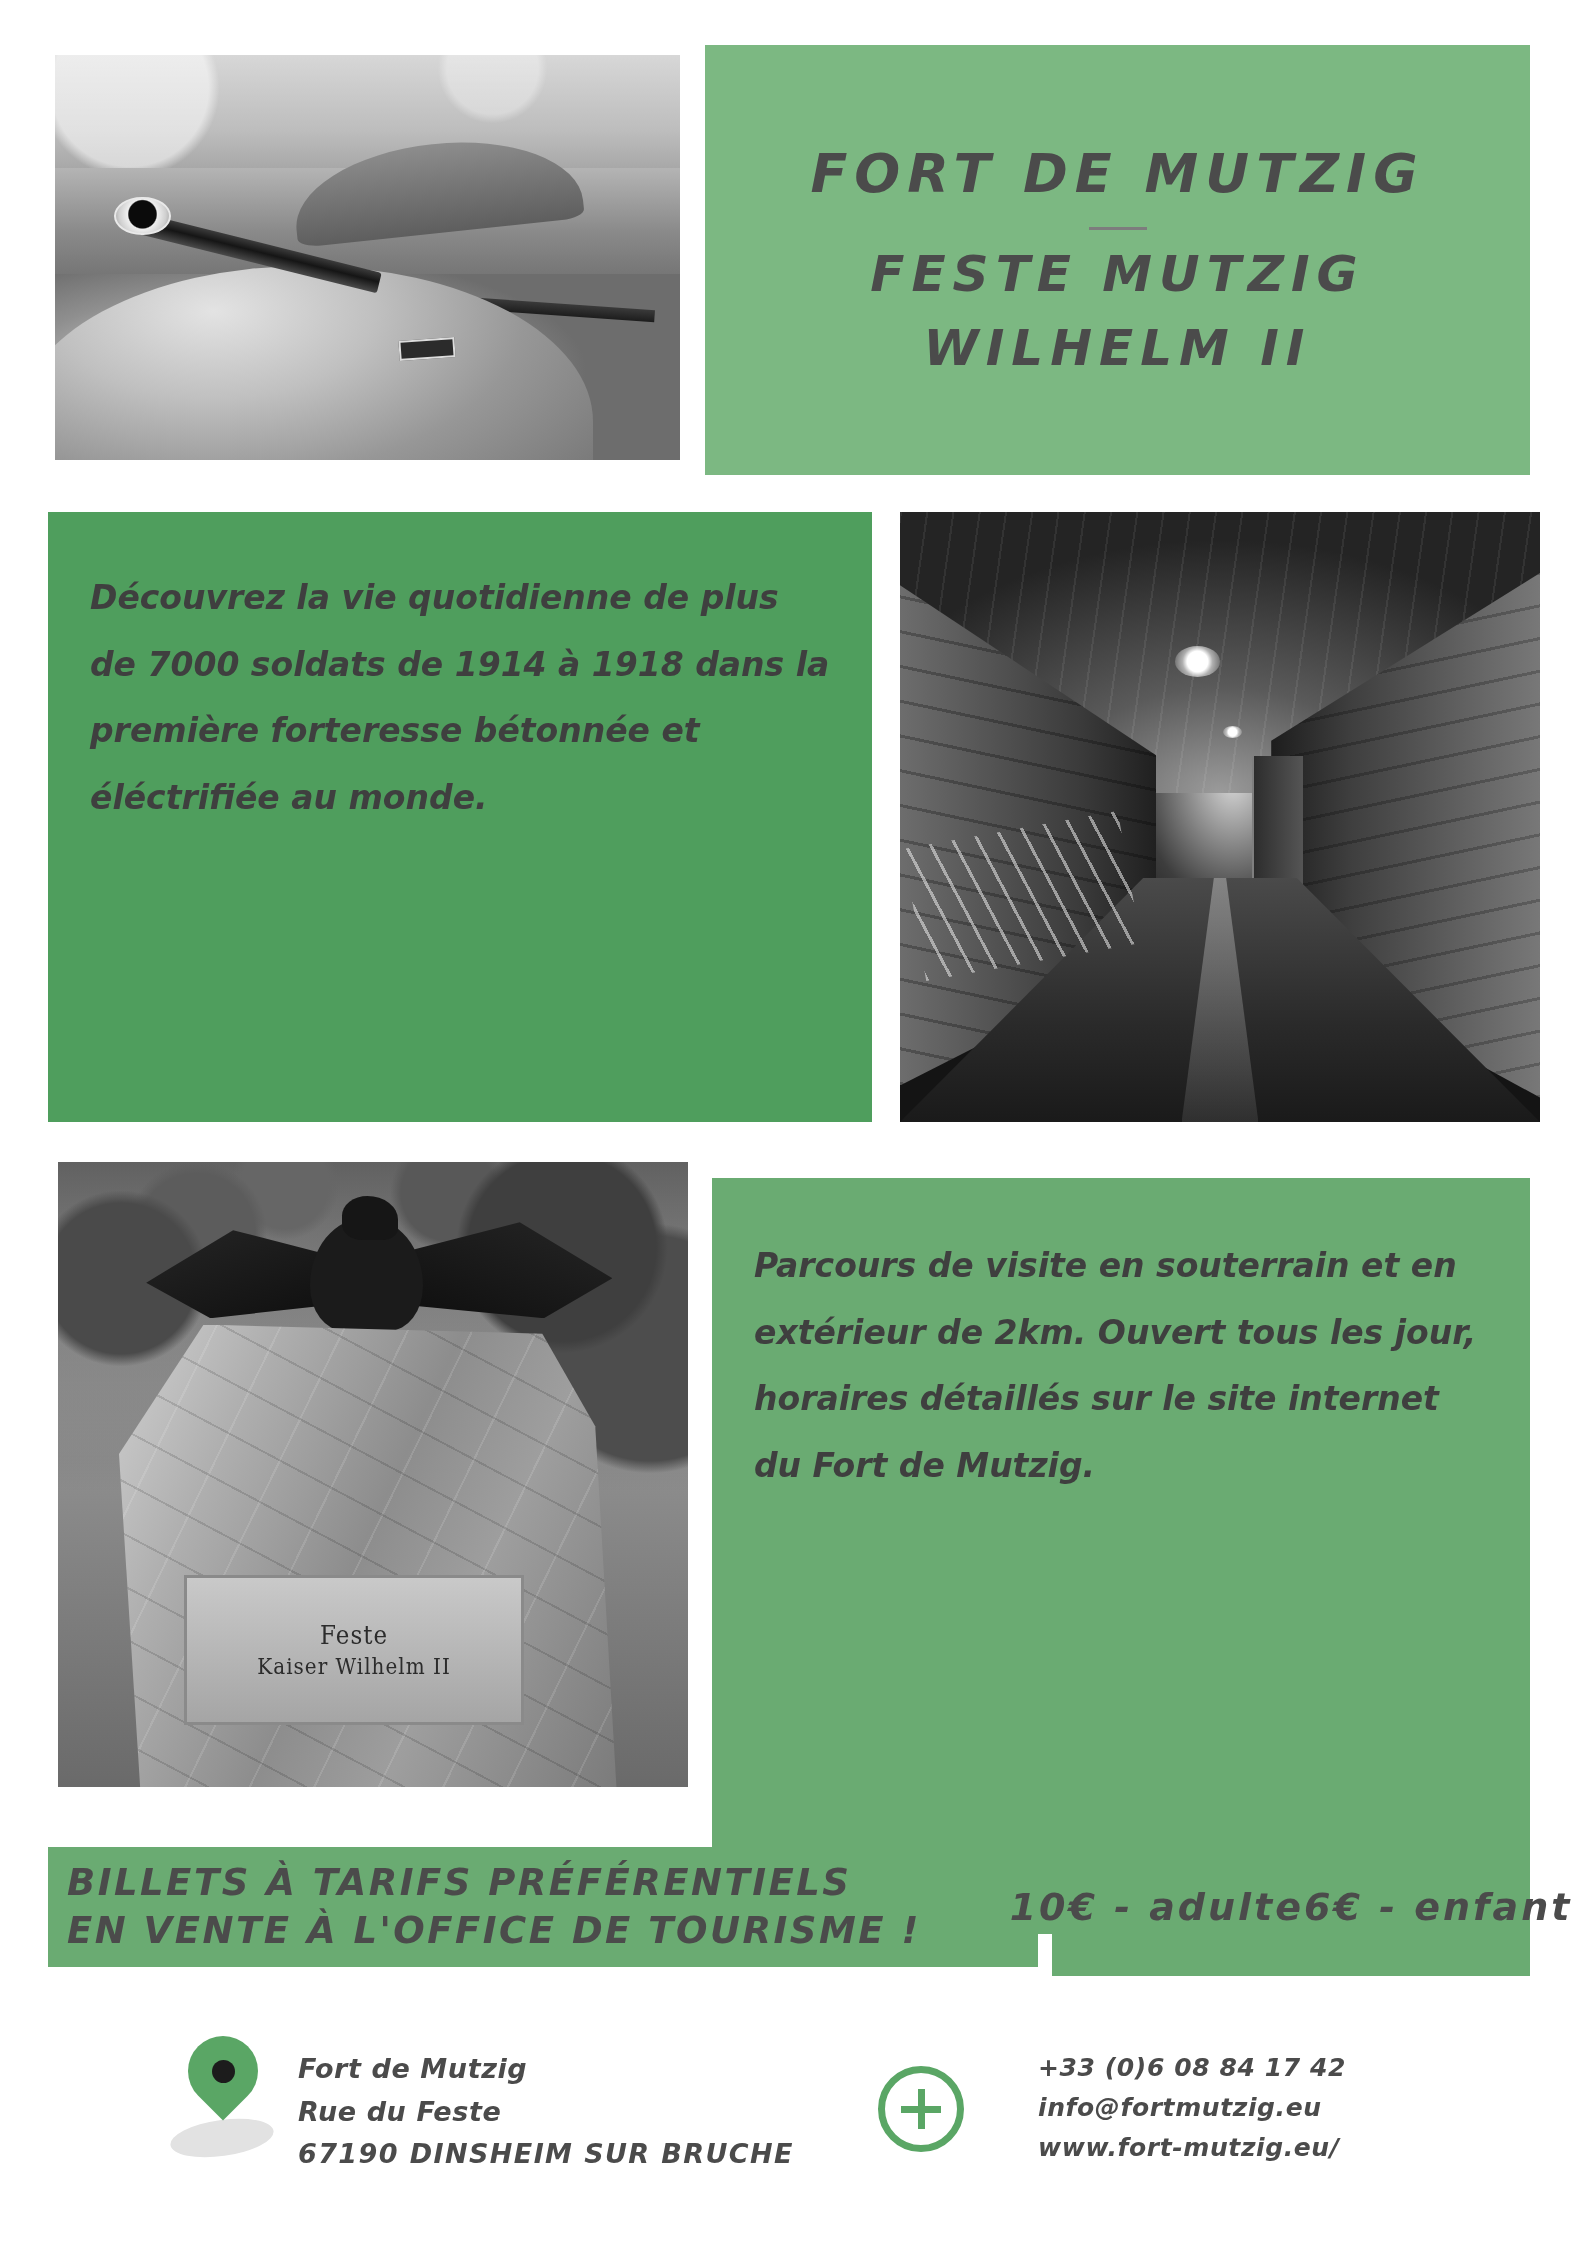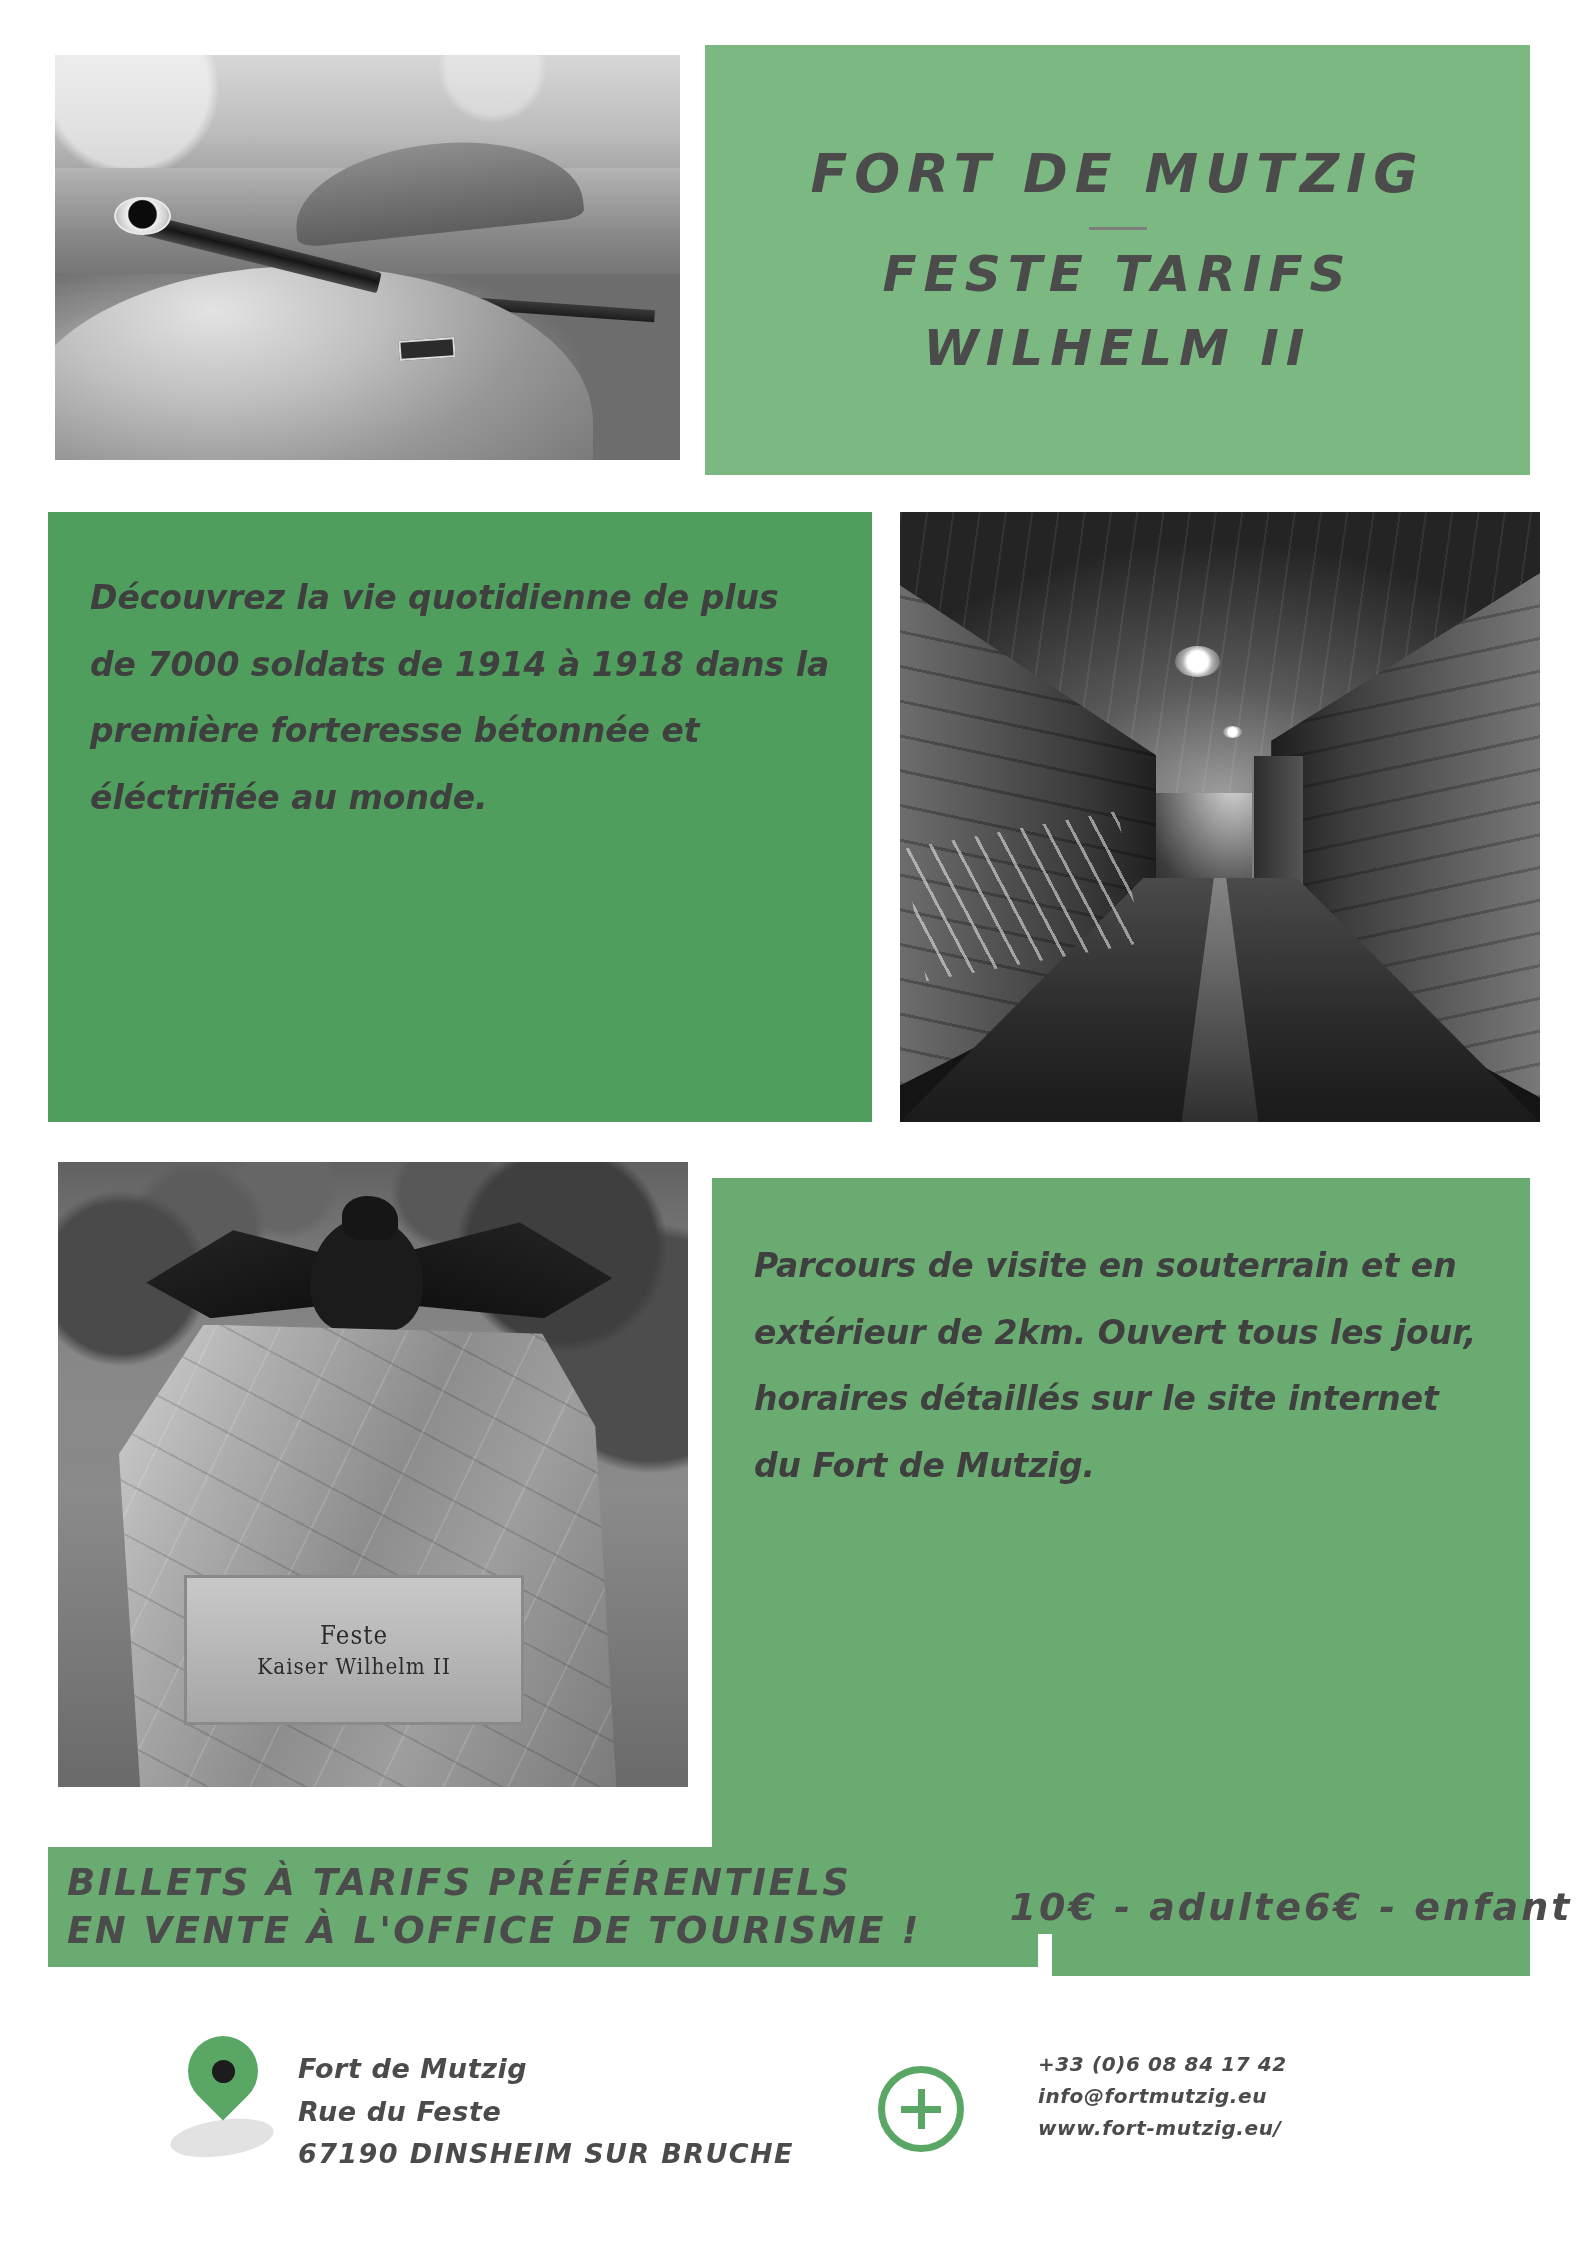--- a/index.html
+++ b/index.html
@@ -304,21 +304,21 @@
     content: ""; position: absolute; background: #5aa665;
   }
   .plus-icon::before { left: 16px; top: 33px; width: 40px; height: 7px; }
   .plus-icon::after  { left: 33px; top: 16px; width: 7px; height: 40px; }
 
   .contact {
     position: absolute; left: 1038px; top: 2048px;
     color: #4b4b4b;
     font-family: "DejaVu Sans", sans-serif;
     font-weight: bold; font-style: italic;
-    font-size: 20px; line-height: 1.6;
+    font-size: 25px; line-height: 1.6;
     letter-spacing: .6px;
   }
 </style>
 </head>
 <body>
 
 <div class="poster">
 
   <div class="photo photo-turret" style="left:55px; top:55px; width:625px; height:405px;">
     <div class="tree"></div>
@@ -327,21 +327,21 @@
     <div class="rail"></div>
     <div class="dome-main"></div>
     <div class="barrel"></div>
     <div class="barrel-mouth"></div>
     <div class="hatch"></div>
   </div>
 
   <div class="block title-block" style="left:705px; top:45px; width:825px; height:430px; background:#7cb882;">
     <div class="title-line title-main">FORT DE MUTZIG</div>
     <div class="title-rule"></div>
-    <div class="title-line title-sub">FESTE TARIFS</div>
+    <div class="title-line title-sub">FESTE MUTZIG</div>
     <div class="title-line title-sub" style="margin-top:18px;">WILHELM II</div>
   </div>
 
   <div class="block text-block body-text" style="left:48px; top:512px; width:824px; height:610px; background:#4f9e5d;">Découvrez la vie quotidienne de plus de 7000 soldats de 1914 à 1918 dans la première forteresse bétonnée et éléctrifiée au monde.</div>
 
   <div class="photo photo-tunnel" style="left:900px; top:512px; width:640px; height:610px;">
     <div class="arch"></div>
     <div class="ceiling"></div>
     <div class="wall-left"></div>
     <div class="wall-right"></div>

